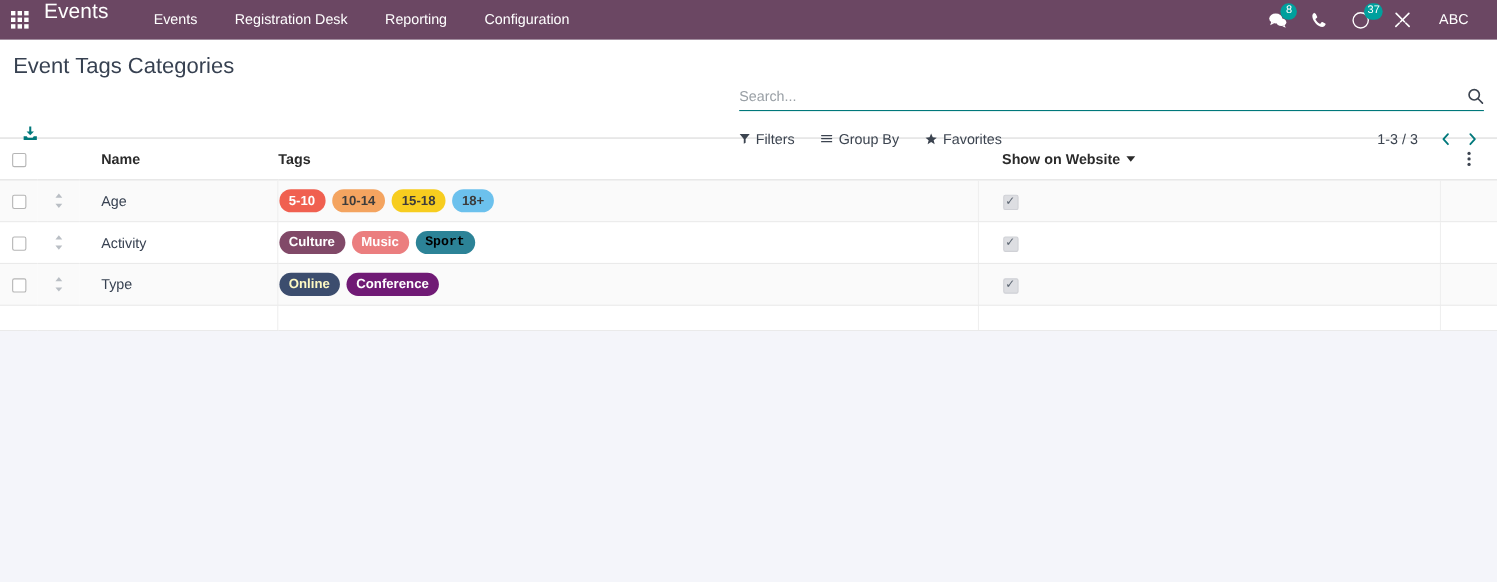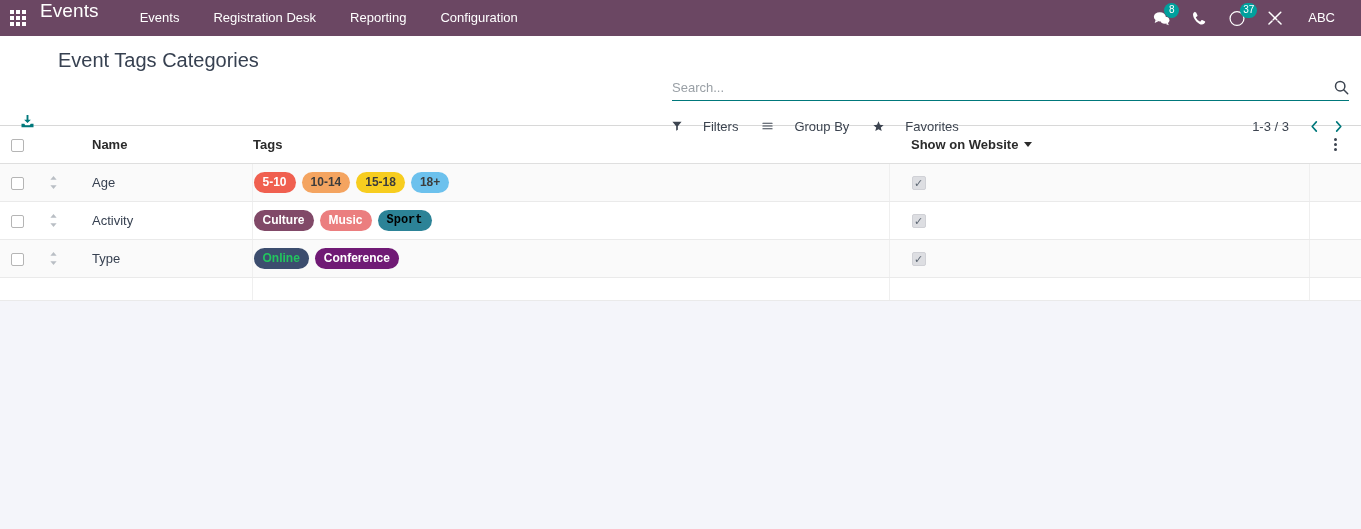--- a/index.html
+++ b/index.html
@@ -182,21 +182,20 @@
   }
 
   .cp-title {
     font-size: 20px;
     color: #374151;
     font-weight: 400;
     position: absolute;
     left: 12px;
     top: 13px;
     white-space: nowrap;
-    margin-left: 46px;
   }
 
   .cp-buttons {
     position: absolute;
     left: 8px;
     top: 78px;
     display: flex;
     align-items: center;
     gap: 0;
   }
@@ -262,21 +261,21 @@
     display: flex;
     align-items: center;
     margin-top: 14px;
     font-size: 13px;
     color: #3C4450;
     position: relative;
   }
   .filter-btn {
     display: flex;
     align-items: center;
-    gap: 21px;
+    gap: 5px;
     margin-right: 24px;
     cursor: pointer;
     white-space: nowrap;
   }
   .pager {
     margin-left: auto;
     display: flex;
     align-items: center;
     gap: 2px;
   }
@@ -641,21 +640,21 @@
             <span class="handle">
               <svg width="11" height="15" viewBox="0 0 12 16" fill="#B9BEC4">
                 <path d="M6 0.8 L9.4 5 H2.6 Z"></path>
                 <path d="M6 15.2 L2.6 11 H9.4 Z"></path>
               </svg>
             </span>
           </td>
           <td class="col-name">Type</td>
           <td class="col-tags">
             <div class="tags-cell">
-              <span class="tag" style="background: rgb(60, 77, 110); color: #22c55e;">Online</span>
+              <span class="tag" style="background: rgb(60, 77, 110); color: #fef9c3;">Online</span>
               <span class="tag" style="background: #701a75; color: rgb(255, 255, 255);">Conference</span>
             </div>
           </td>
           <td class="col-web"><span class="cb-readonly">✓</span></td>
           <td class="col-opt"></td>
         </tr>
         <tr class="empty">
           <td class="col-check"></td>
           <td class="col-handle"></td>
           <td class="col-name"></td>

